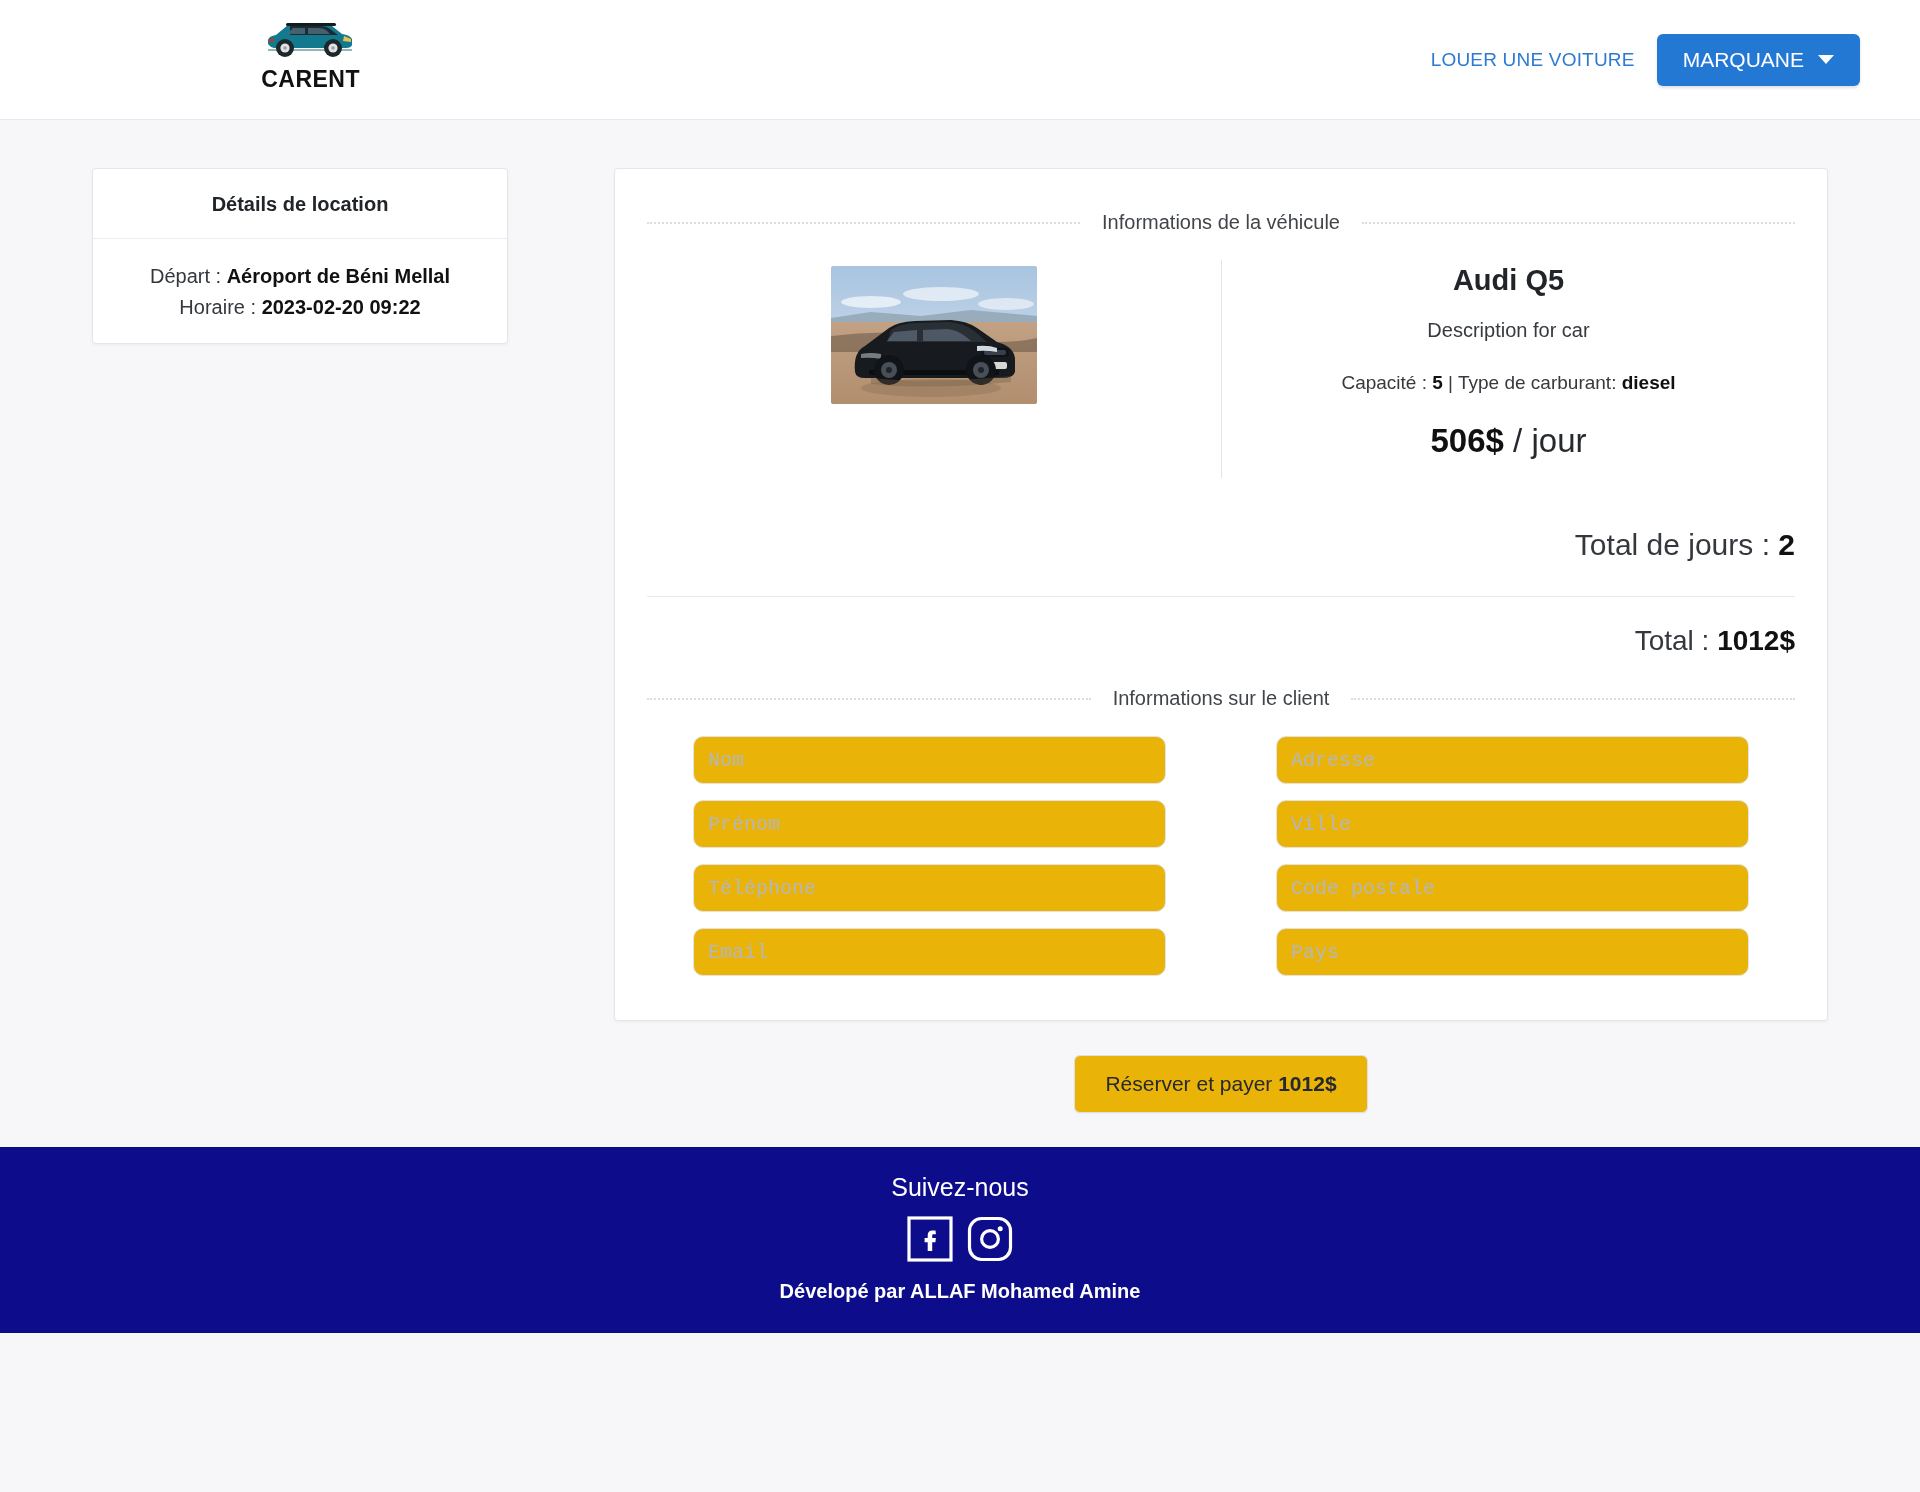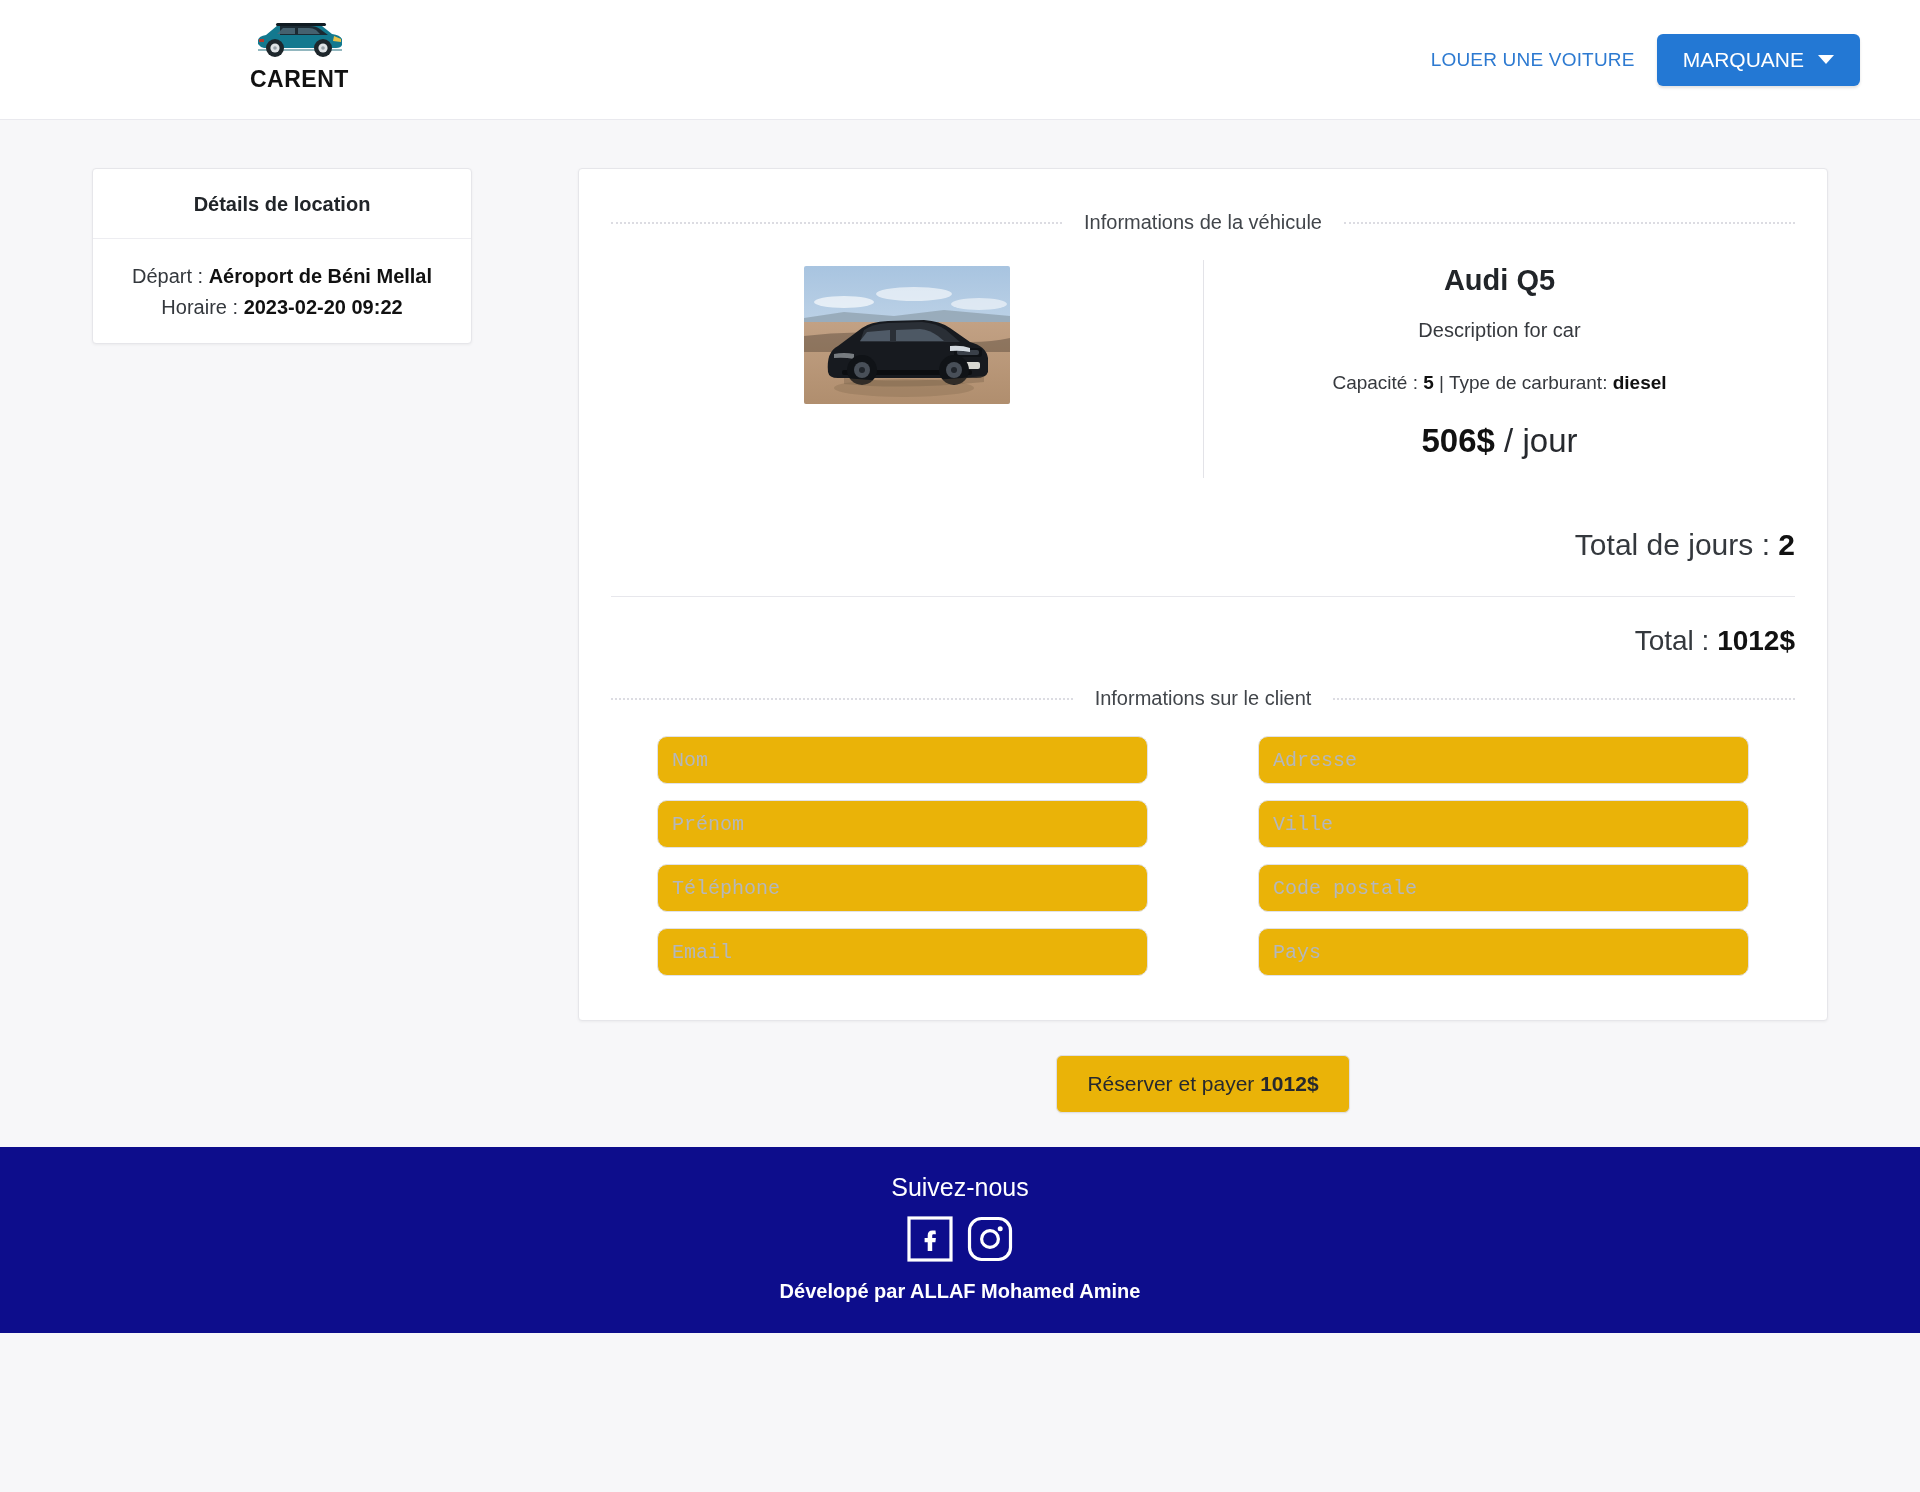--- a/index.html
+++ b/index.html
@@ -23,21 +23,21 @@
     padding: 0 60px 0 0;
     position: relative;
   }
   .brand {
     position: absolute;
     left: 250px;
     top: 14px;
     width: 110px;
     display: flex;
     flex-direction: column;
-    align-items: flex-start;
+    align-items: flex-end;
     text-decoration: none;
   }
   .brand-car { width: 100px; height: 56px; display: block; }
   .brand-text {
     font-size: 23px;
     font-weight: 700;
     letter-spacing: 0.5px;
     color: #111;
     line-height: 1;
     margin-top: -2px;
@@ -76,21 +76,21 @@
     border-right: 8px solid transparent;
     border-top: 9px solid #fff;
   }
 
   
   .page {
     display: flex;
     align-items: flex-start;
     padding: 48px 0 0 0;
   }
-  .sidebar { width: 380px; margin-left: 92px; }
+  .sidebar { width: 416px; margin-left: 92px; }
 
   .card {
     background: #fff;
     border: 1px solid #e6e6ea;
     border-radius: 4px;
     box-shadow: 0 1px 3px rgba(0,0,0,0.05);
   }
   .details-card { padding: 0; }
   .details-head {
     text-align: center;

